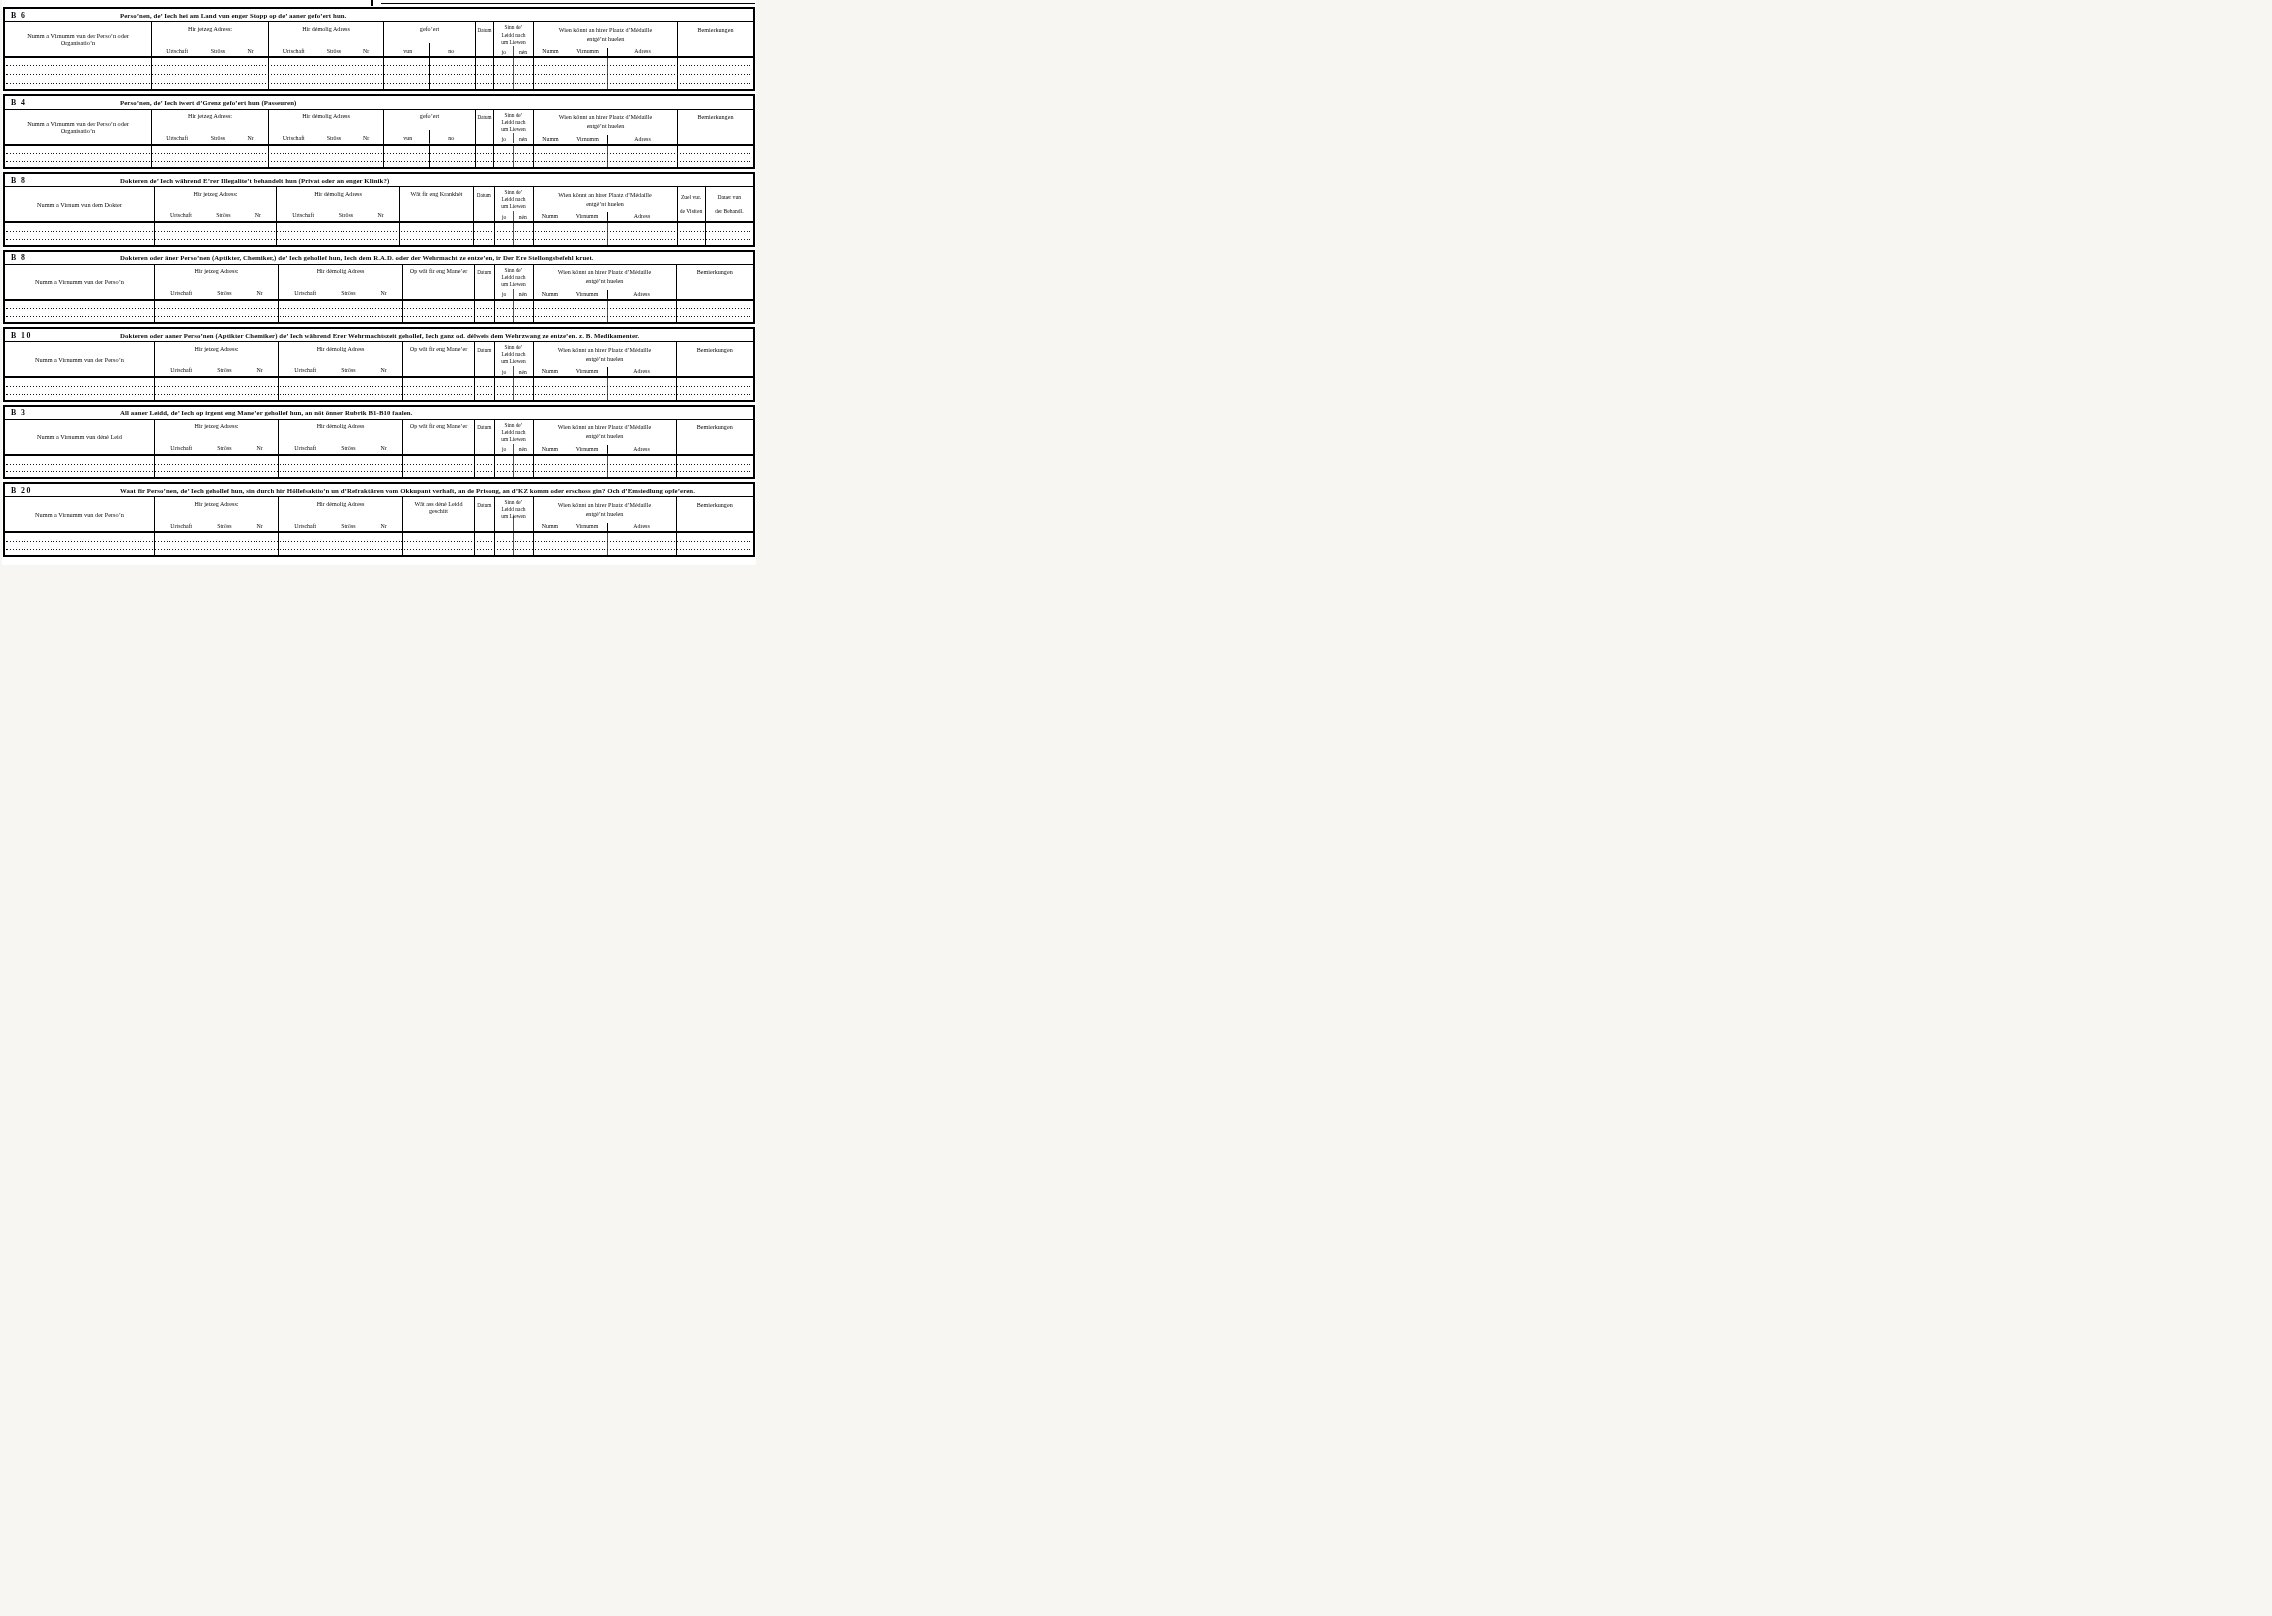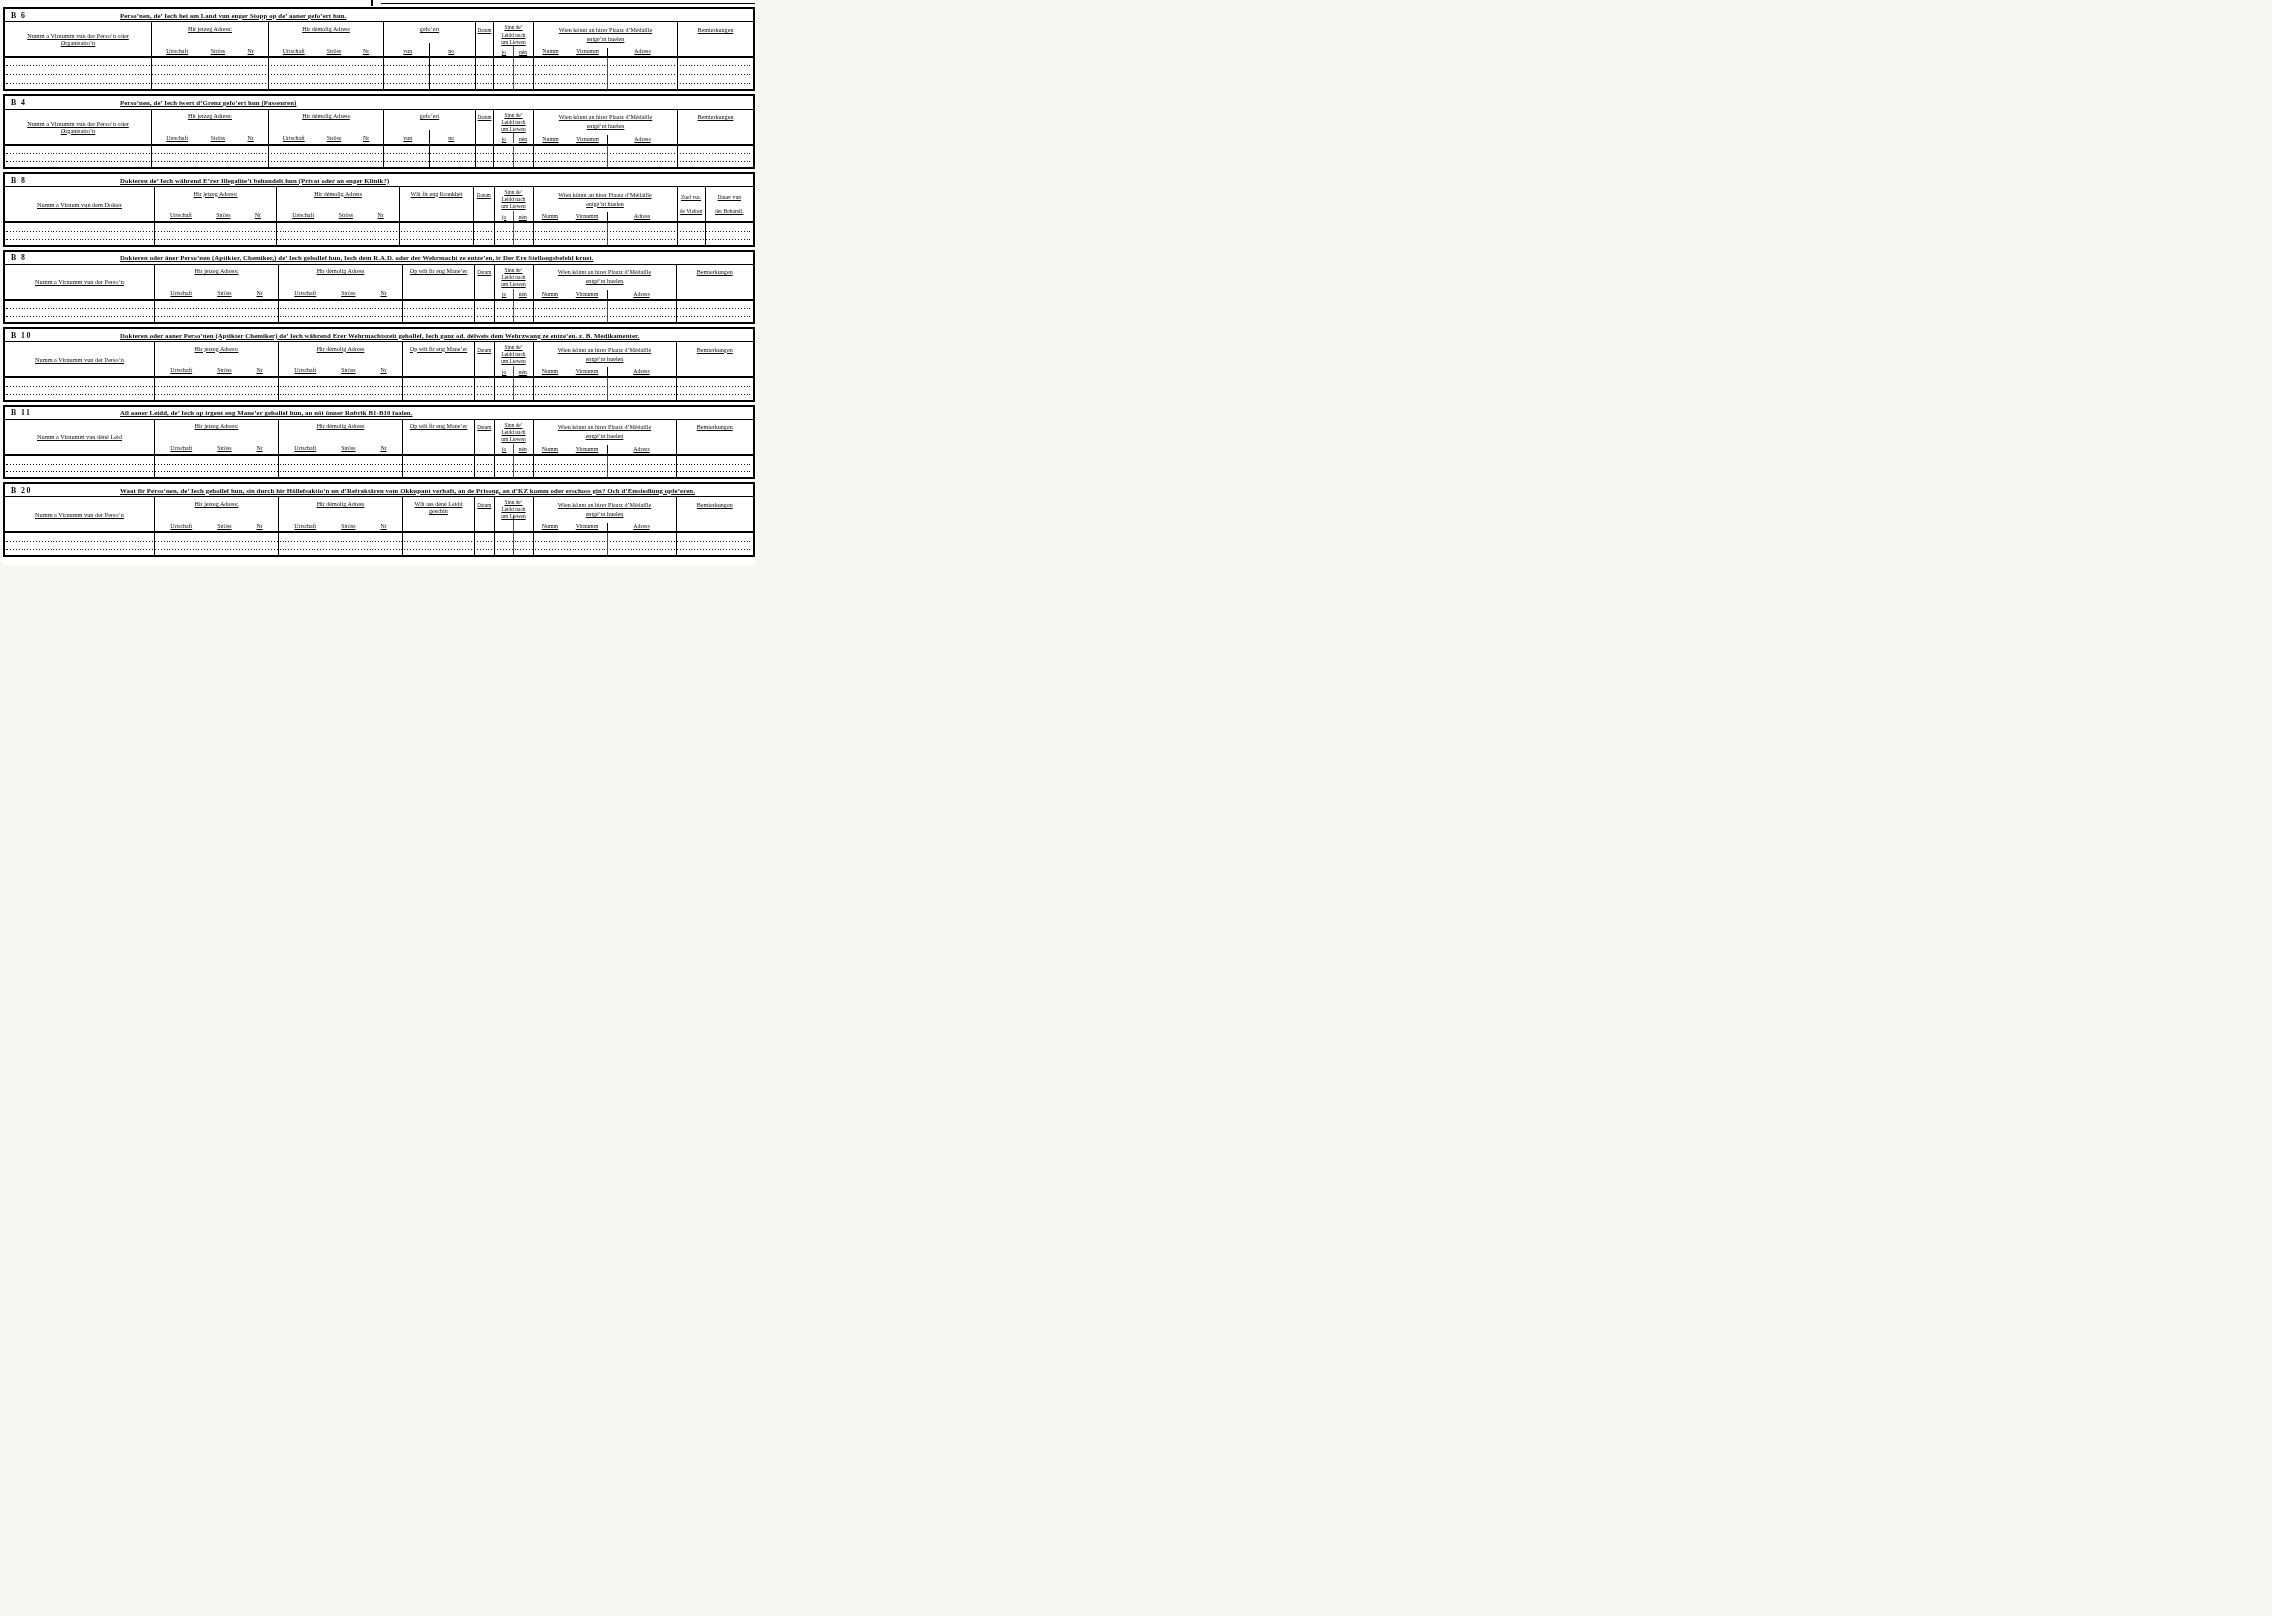--- a/index.html
+++ b/index.html
@@ -1,17 +1,17 @@
 <!DOCTYPE html>
 <html style="font-size:7.8px"><head>
 <meta charset="utf-8">
 <style>
   html,body{margin:0;padding:0;background:#f7f6f2;}
   body{width:758px;font-family:"Liberation Serif","DejaVu Serif",serif;color:#0c0c0c;}
-  .sheet{width:754px;margin:0 auto;background:#ffffff;padding:0 0 4.9px 0;text-decoration:underline;}
+  .sheet{width:754px;margin:0 auto;background:#ffffff;padding:0 0 4.9px 0;}
   .top-strip{height:7.3px;position:relative;}
   .top-tick{position:absolute;left:369px;top:0;width:2.4px;height:6.3px;background:#000;}
   .top-line{position:absolute;left:379px;right:1px;top:2.9px;height:1px;background:#000;}
   .form-section{border:2px solid #000;margin:0 1px 2.9px 1px;background:#fff;}
   .title-row{position:relative;height:12.2px;border-bottom:1.5px solid #000;display:flex;align-items:center;}
   .sec-id{position:absolute;left:5.9px;font-size:7.8px;font-weight:bold;letter-spacing:1.5px;white-space:nowrap;}
   .sec-title{margin-left:115px;font-size:6.8px;font-weight:bold;letter-spacing:0.1px;white-space:nowrap;}
   .grid{display:grid;}
   .layout-a .grid{grid-template-columns:146px 117px 115px 92px 18px 40px 144px 1fr;}
   .layout-b .grid{grid-template-columns:149px 122px 123px 74px 20.5px 39px 144px 28px 1fr;}
@@ -416,21 +416,21 @@
       <div class="dcell d-sinn col-sinn"></div>
       <div class="dcell d-wien col-wien"></div>
       <div class="dcell col-bem"></div>
 
     <div class="write-line" style="top: 36%;"></div>
           <div class="write-line" style="top: 72%;"></div>
         </div>
   </section>
       <section class="form-section layout-c lines-2">
     <div class="title-row">
-      <span class="sec-id">B 11</span>
+      <span class="sec-id">B 3</span>
       <span class="sec-title">All aaner Leidd, de’ Iech op irgent eng Mane’er gehollef hun, an nöt önner Rubrik B1-B10 faalen.</span>
     </div>
     <div class="grid hdr-row">
       <div class="hcell hdr-name col-name">
         <span>Numm a Virnumm vun déné Leid</span>
       </div>
       <div class="hcell hdr-addr col-addr1">
         <div class="addr-label">Hir jetzeg Adress:</div>
         <div class="addr-sub">
           <span>Urtschaft</span>

